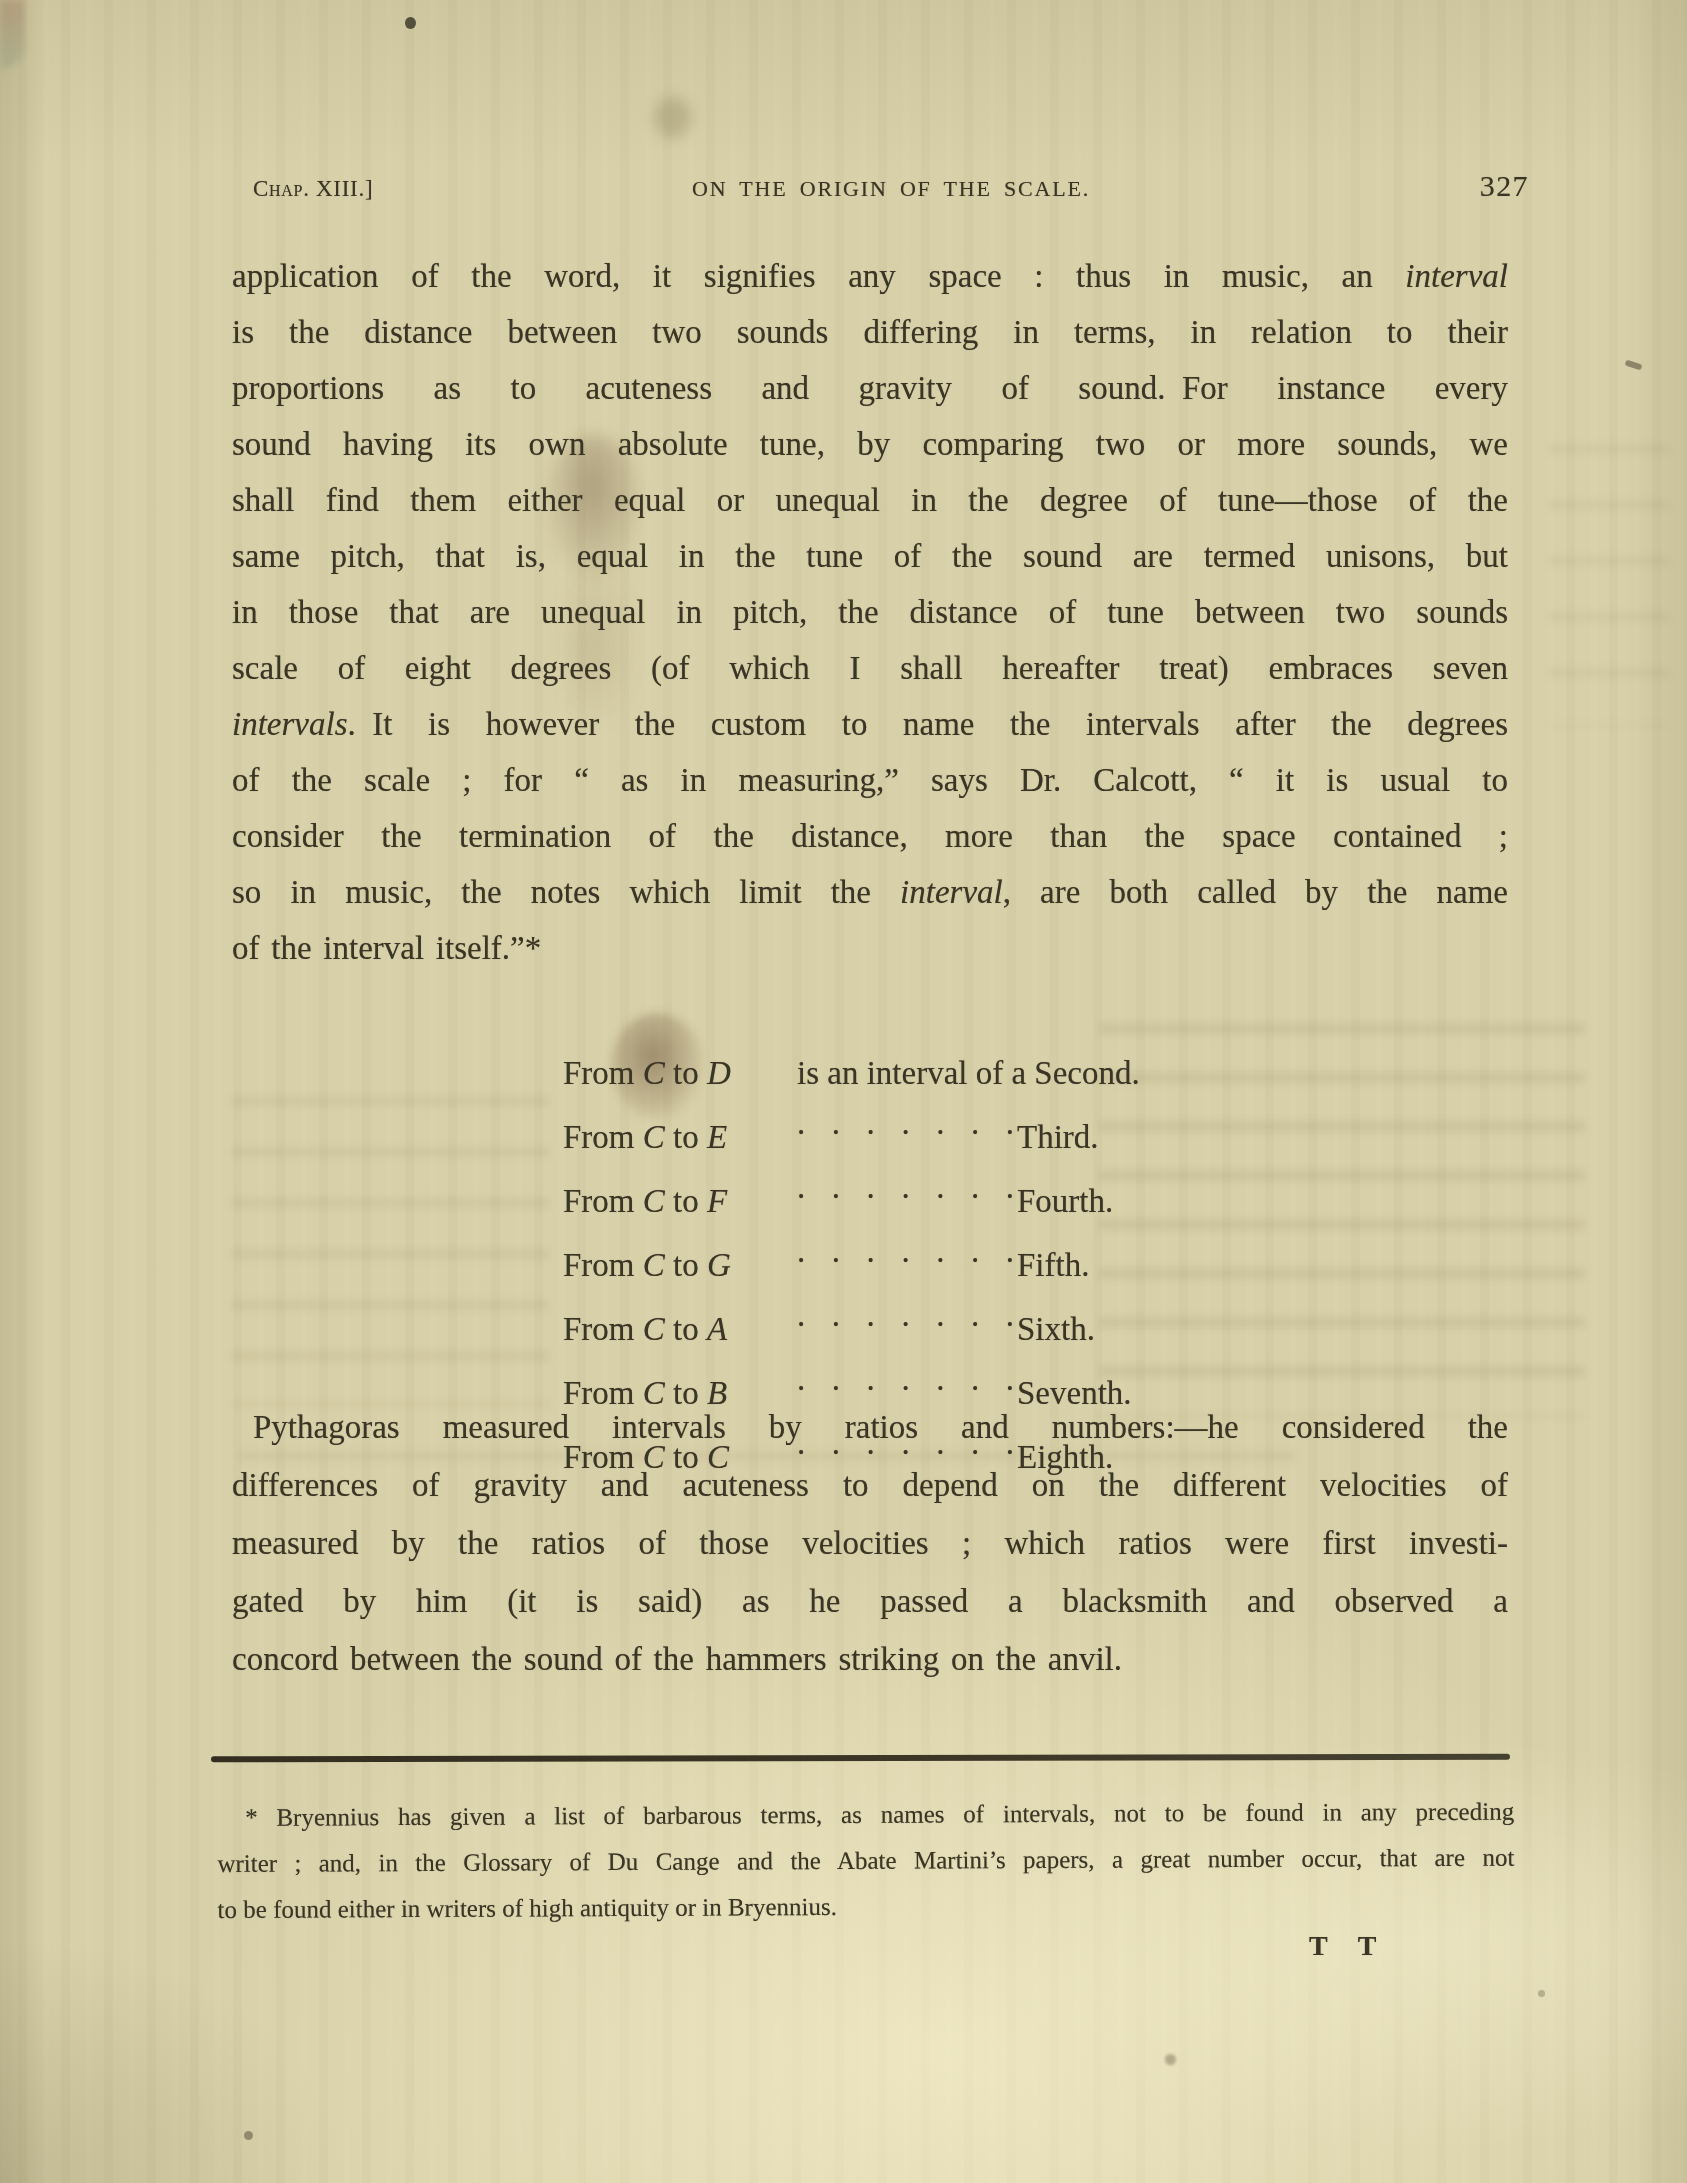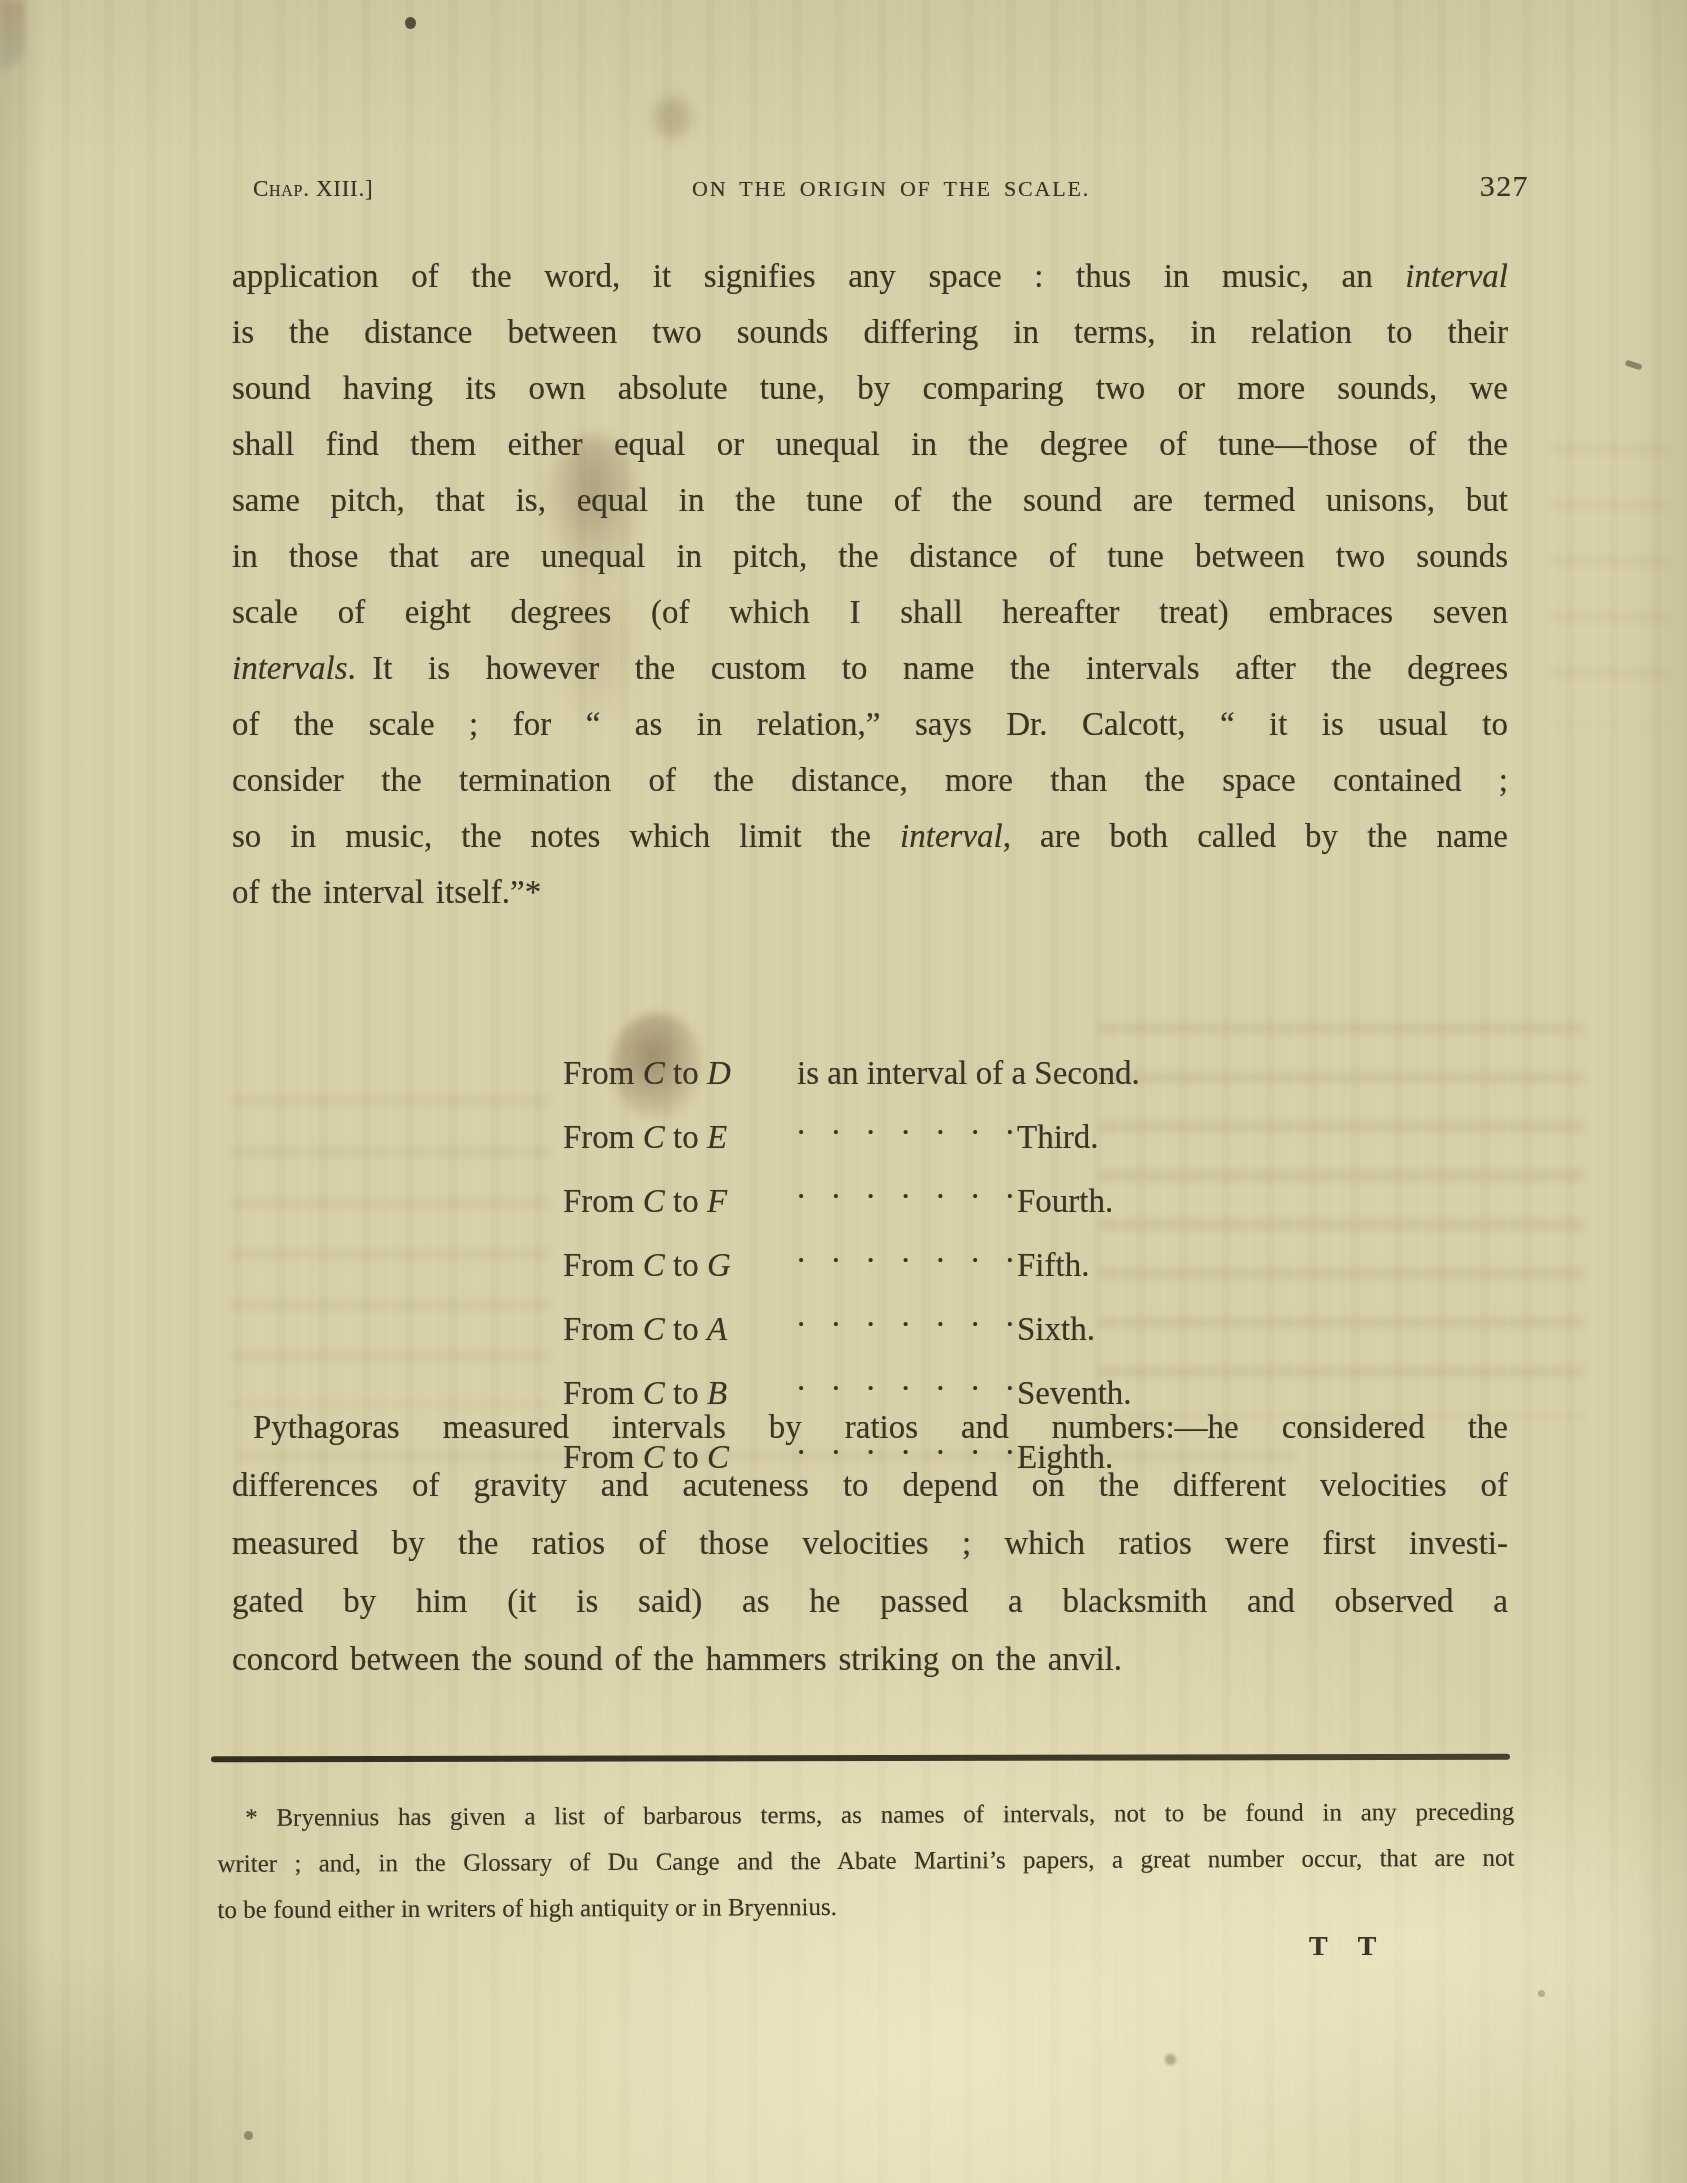--- a/index.html
+++ b/index.html
@@ -99,27 +99,28 @@
 
   <div class="header">
     <span class="chapter">Chap. XIII.]</span>
     <span class="running-title">ON THE ORIGIN OF THE SCALE.</span>
     <span class="pageno">327</span>
   </div>
 
   <div id="p1" class="para">
       <div class="line"><span>application of the word, it signifies any space : thus in music, an </span><span class="it">interval</span></div>
       <div class="line"><span>is the distance between two sounds differing in terms, in relation to their</span></div>
+      <div class="line"><span>proportions as to acuteness and gravity of sound. For instance every</span></div>
       <div class="line"><span>sound having its own absolute tune, by comparing two or more sounds, we</span></div>
       <div class="line"><span>shall find them either equal or unequal in the degree of tune—those of the</span></div>
       <div class="line"><span>same pitch, that is, equal in the tune of the sound are termed unisons, but</span></div>
       <div class="line"><span>in those that are unequal in pitch, the distance of tune between two sounds</span></div>
       <div class="line"><span>scale of eight degrees (of which I shall hereafter treat) embraces seven</span></div>
       <div class="line"><span class="it">intervals</span><span>. It is however the custom to name the intervals after the degrees</span></div>
-      <div class="line"><span>of the scale ; for “ as in relation,” says Dr. Calcott, “ it is usual to</span></div>
+      <div class="line"><span>of the scale ; for “ as in measuring,” says Dr. Calcott, “ it is usual to</span></div>
       <div class="line"><span>consider the termination of the distance, more than the space contained ;</span></div>
       <div class="line"><span>so in music, the notes which limit the </span><span class="it">interval</span><span>, are both called by the name</span></div>
       <div class="line last"><span>of the interval itself.”*</span></div>
     </div>
 
   <div id="ivl">
       <div class="ivl-row"><span class="ivl-label"><span>From </span><span class="it">C</span><span> to </span><span class="it">D</span></span><span>is an interval of a Second.</span></div>
       <div class="ivl-row"><span class="ivl-label"><span>From </span><span class="it">C</span><span> to </span><span class="it">E</span></span><span class="ivl-dots">. . . . . . .</span><span>Third.</span></div>
       <div class="ivl-row"><span class="ivl-label"><span>From </span><span class="it">C</span><span> to </span><span class="it">F</span></span><span class="ivl-dots">. . . . . . .</span><span>Fourth.</span></div>
       <div class="ivl-row"><span class="ivl-label"><span>From </span><span class="it">C</span><span> to </span><span class="it">G</span></span><span class="ivl-dots">. . . . . . .</span><span>Fifth.</span></div>

